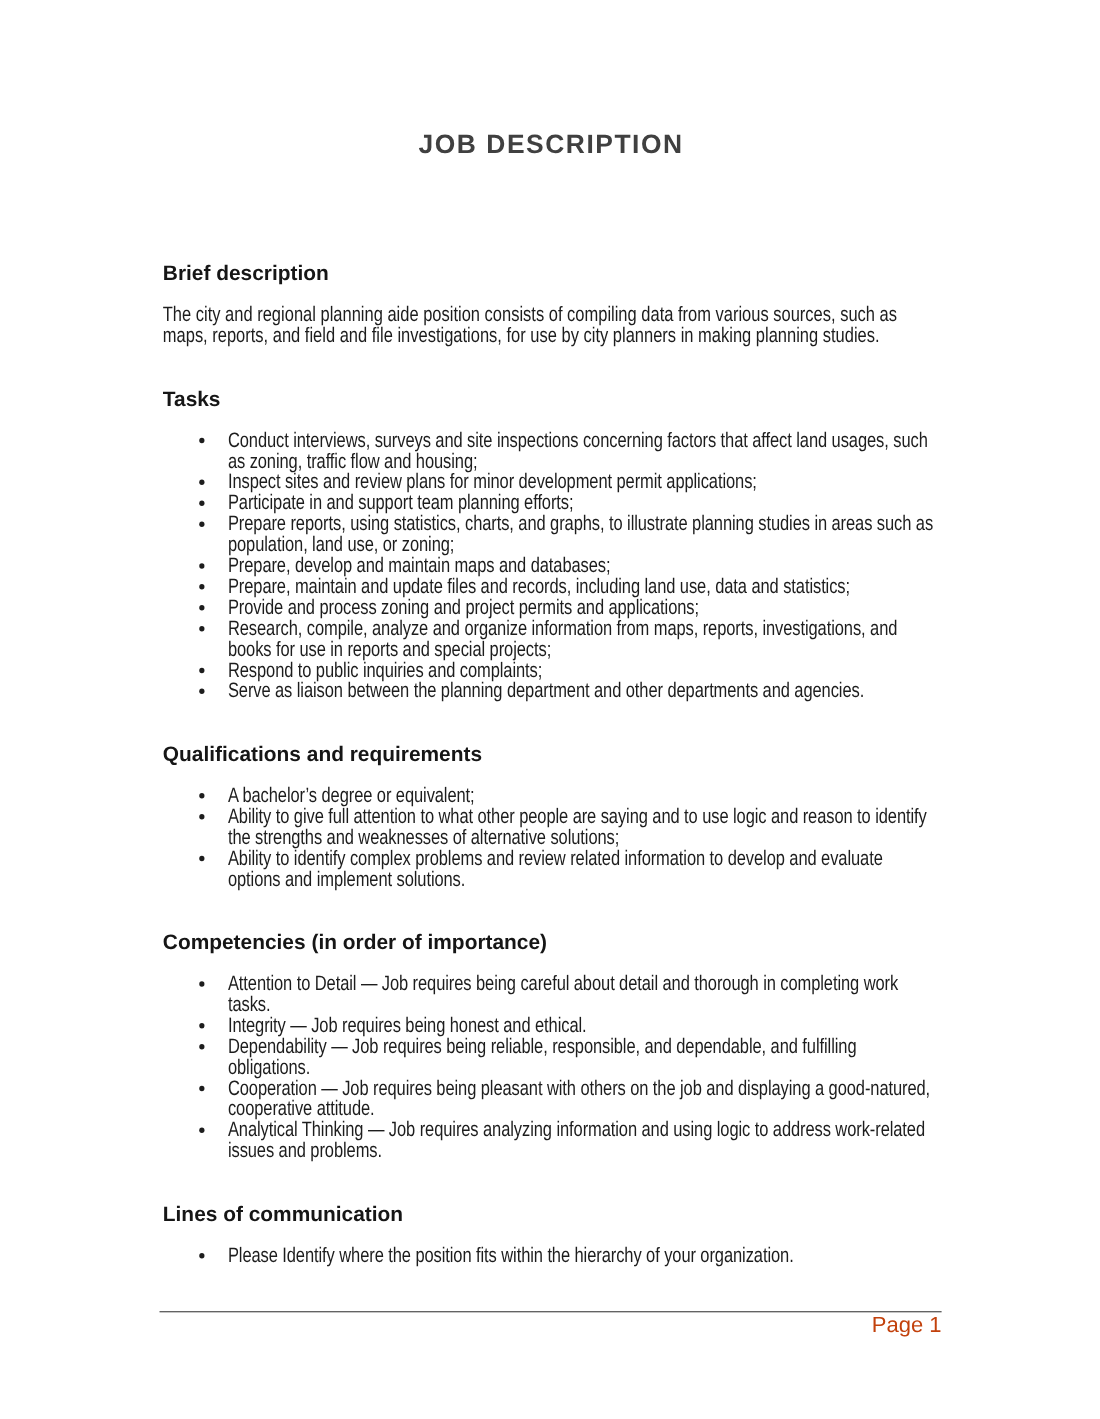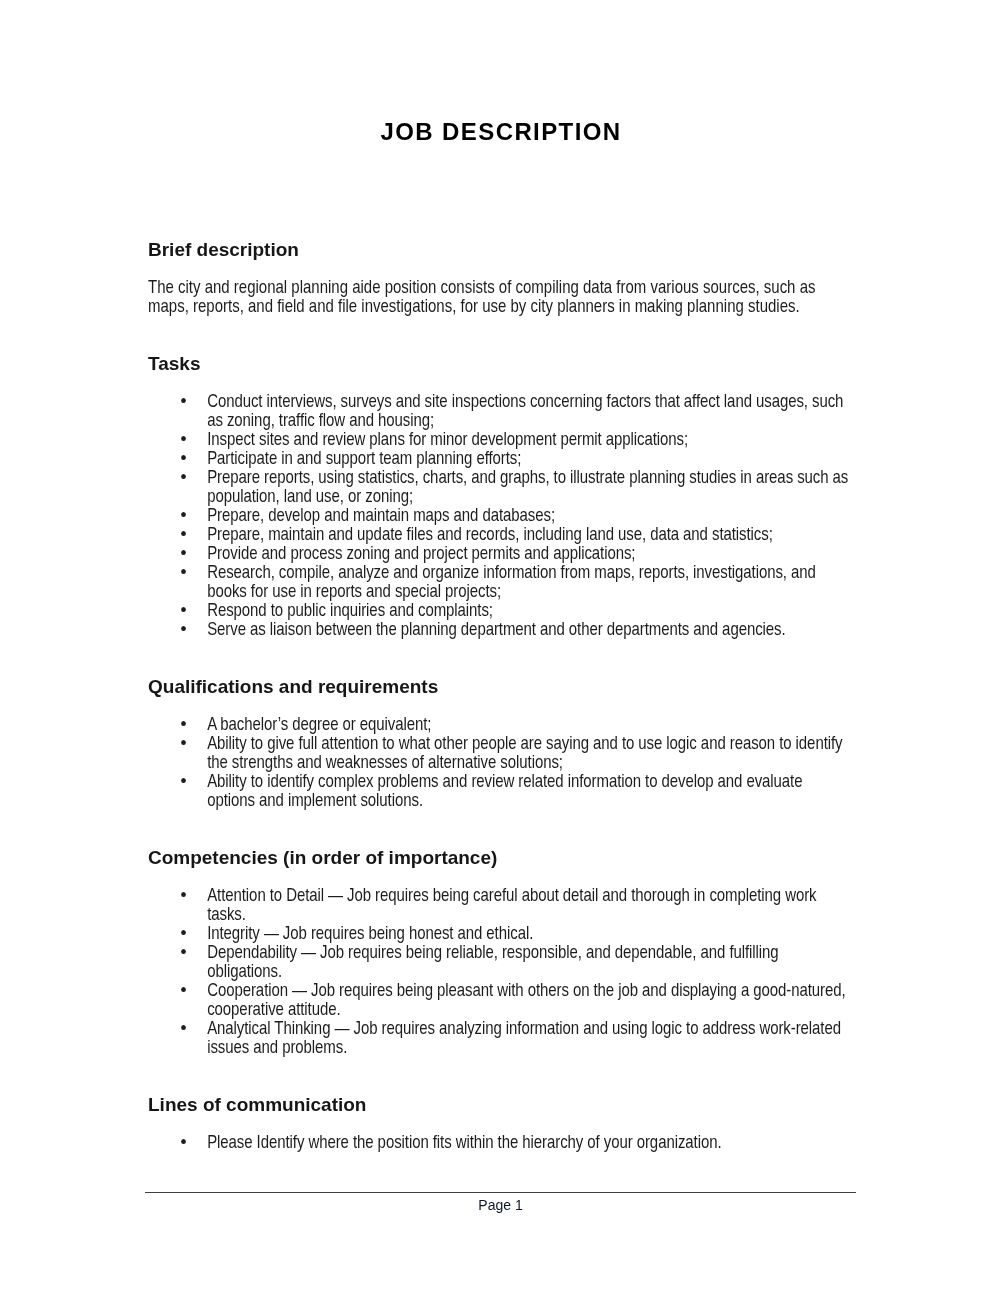--- a/index.html
+++ b/index.html
@@ -86,34 +86,34 @@
   }
   .bullet-text { letter-spacing: -0.1px; }
   .footer {
     position: absolute;
     top: 1192px;
     left: 145px;
     width: 711px;
     border-top: 1px solid #3d3d3d;
   }
   .pagenum {
-    text-align: center;
-    font-size: 14px;
+    text-align: right;
+    font-size: 20px;
     line-height: 19px;
     padding-top: 3px;
-    color: #0f172a;
+    color: #c2410c;
   }
 </style>
 </head>
 <body>
 
 <div class="page">
 
   <header class="titles">
-    <h1 class="title-line1" style="color: #000000;">JOB DESCRIPTION</h1>
+    <h1 class="title-line1" style="color: #404040;">JOB DESCRIPTION</h1>
   </header>
 
   <main class="doc-body">
     <section class="section">
       <h2>Brief description</h2>
       <p class="para">The city and regional planning aide position consists of compiling data from various sources, such as maps, reports, and field and file investigations, for use by city planners in making planning studies.</p>
 
     </section>
 
     <section class="section">

